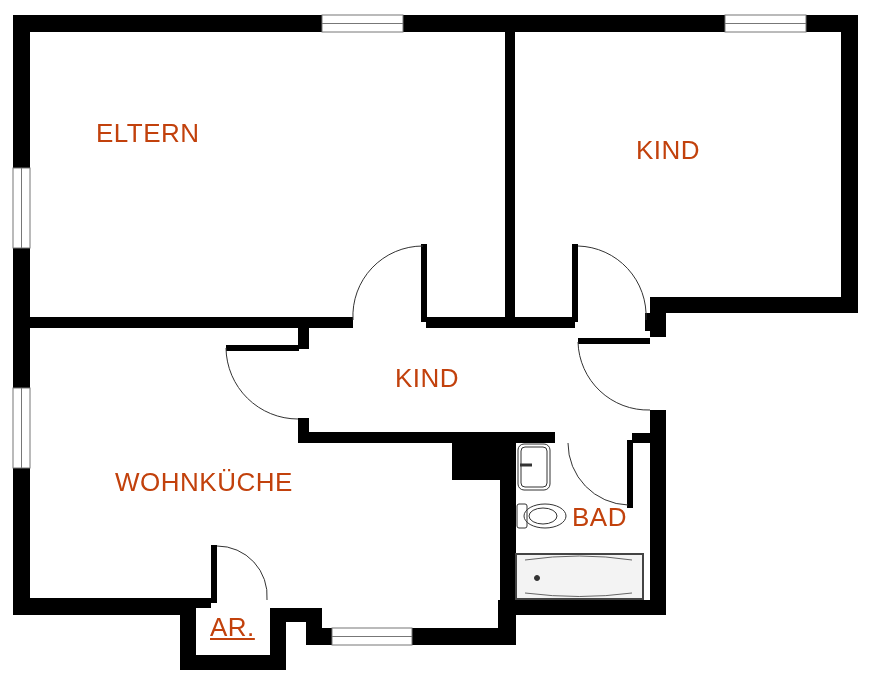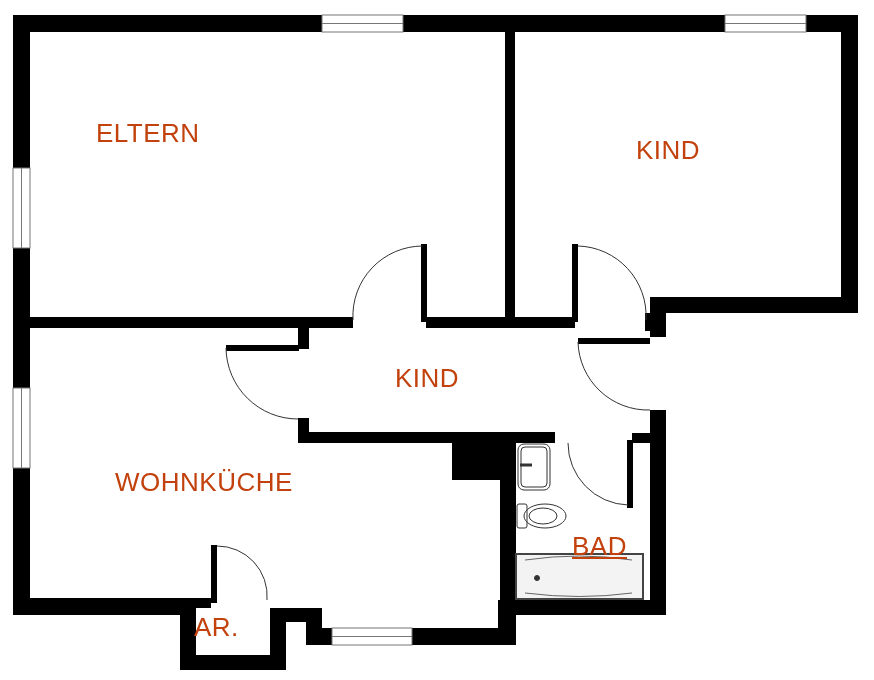--- a/index.html
+++ b/index.html
@@ -119,14 +119,14 @@
       <path d="M525 560 Q580 552 632 560 M525 593 Q580 600 632 593" stroke="#666"></path>
       <circle cx="537" cy="578" r="2.5" fill="#333"></circle>
     </g>
   </g>
 </svg>
 
 <div class="room-label" style="left:96px; top:118px;">ELTERN</div>
 <div class="room-label" style="left:636px; top:135px;">KIND</div>
 <div class="room-label" style="left:395px; top:363px;">KIND</div>
 <div class="room-label" style="left:115px; top:467px;">WOHNKÜCHE</div>
-<div class="room-label" style="left:572px; top:531px;text-decoration:underline;">BAD</div>
-<div class="room-label" style="left:194px; top:612px;">AR.</div>
+<div class="room-label" style="left:572px; top:502px;">BAD</div>
+<div class="room-label" style="left:210px; top:612px;text-decoration:underline;">AR.</div>
 
 </body></html>

